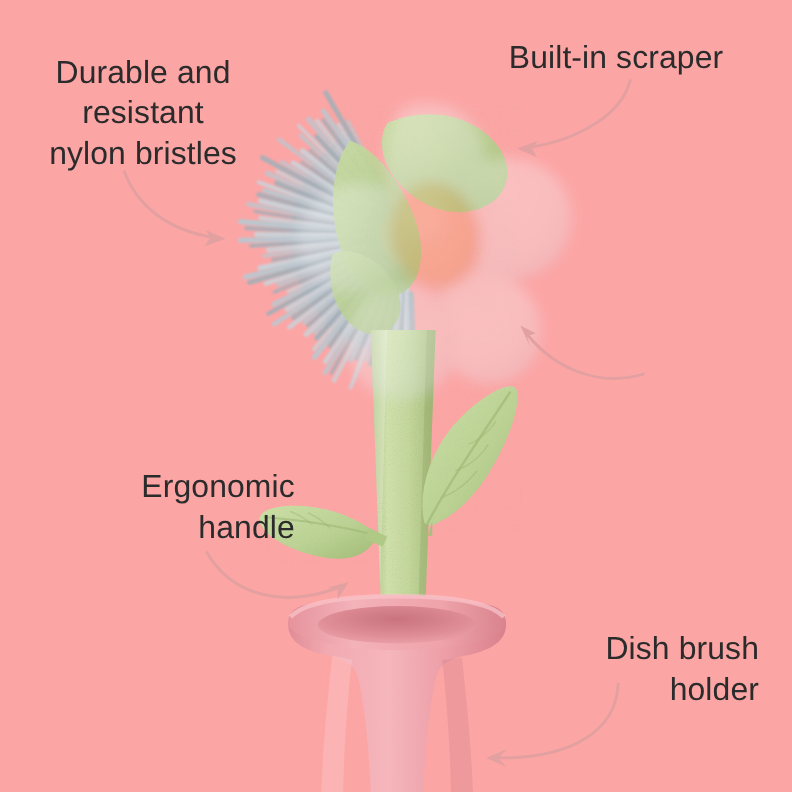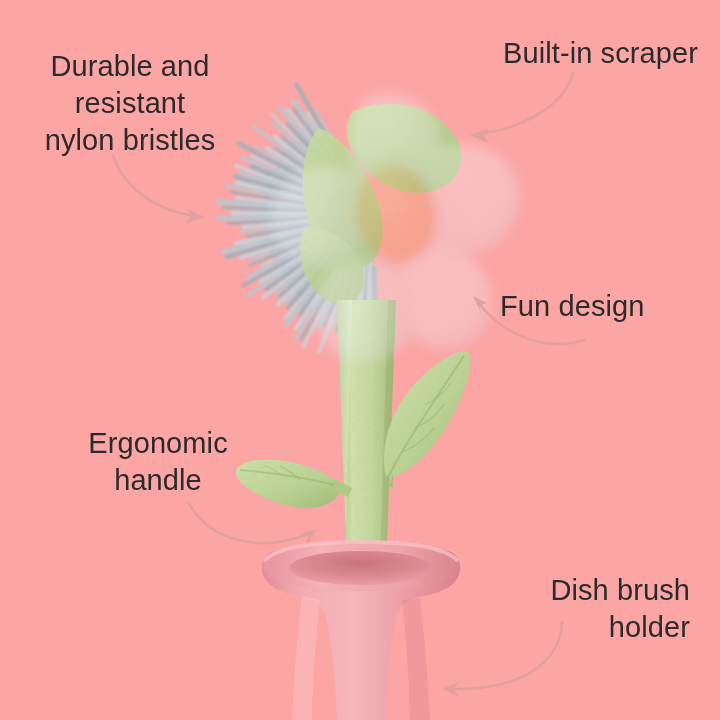--- a/index.html
+++ b/index.html
@@ -29,23 +29,23 @@
     font-size: 29px;
     line-height: 1.28;
     letter-spacing: 0.1px;
     white-space: pre-line;
     user-select: none;
   }
   .label.center { text-align: center; }
   .label.left   { text-align: left; }
 
   #lbl-bristles { left: 10px;  top: 48px;  width: 240px; text-align: center; }
-  #lbl-scraper  { left: 458px; top: 35px;  width: 240px; text-align: right; }
+  #lbl-scraper  { left: 440px; top: 35px;  width: 240px; text-align: center; }
   #lbl-fun      { left: 500px; top: 288px; width: 210px; text-align: left; }
-  #lbl-handle   { left: 48px;  top: 425px; width: 220px; text-align: center; }
+  #lbl-handle   { left: 48px;  top: 425px; width: 220px; text-align: right; }
   #lbl-holder   { left: 490px; top: 572px; width: 200px; text-align: right; }
 
   
   #arrows {
     position: absolute;
     left: 0; top: 0;
     width: 720px; height: 720px;
     pointer-events: none;
   }
 
@@ -433,21 +433,20 @@
       <path d="M442 689 L461 681 L453 689 L460 697 Z"></path>
     </g>
   </svg>
 
   <div class="label center" id="lbl-bristles">Durable and
 resistant
 nylon bristles</div>
 
   <div class="label left" id="lbl-scraper">Built-in scraper</div>
 
-  <div class="label left" id="lbl-fun">Fun design</div>
 
   <div class="label center" id="lbl-handle">Ergonomic
 handle</div>
 
   <div class="label center" id="lbl-holder">Dish brush
 holder</div>
 
 </div>
 
 </body></html>

